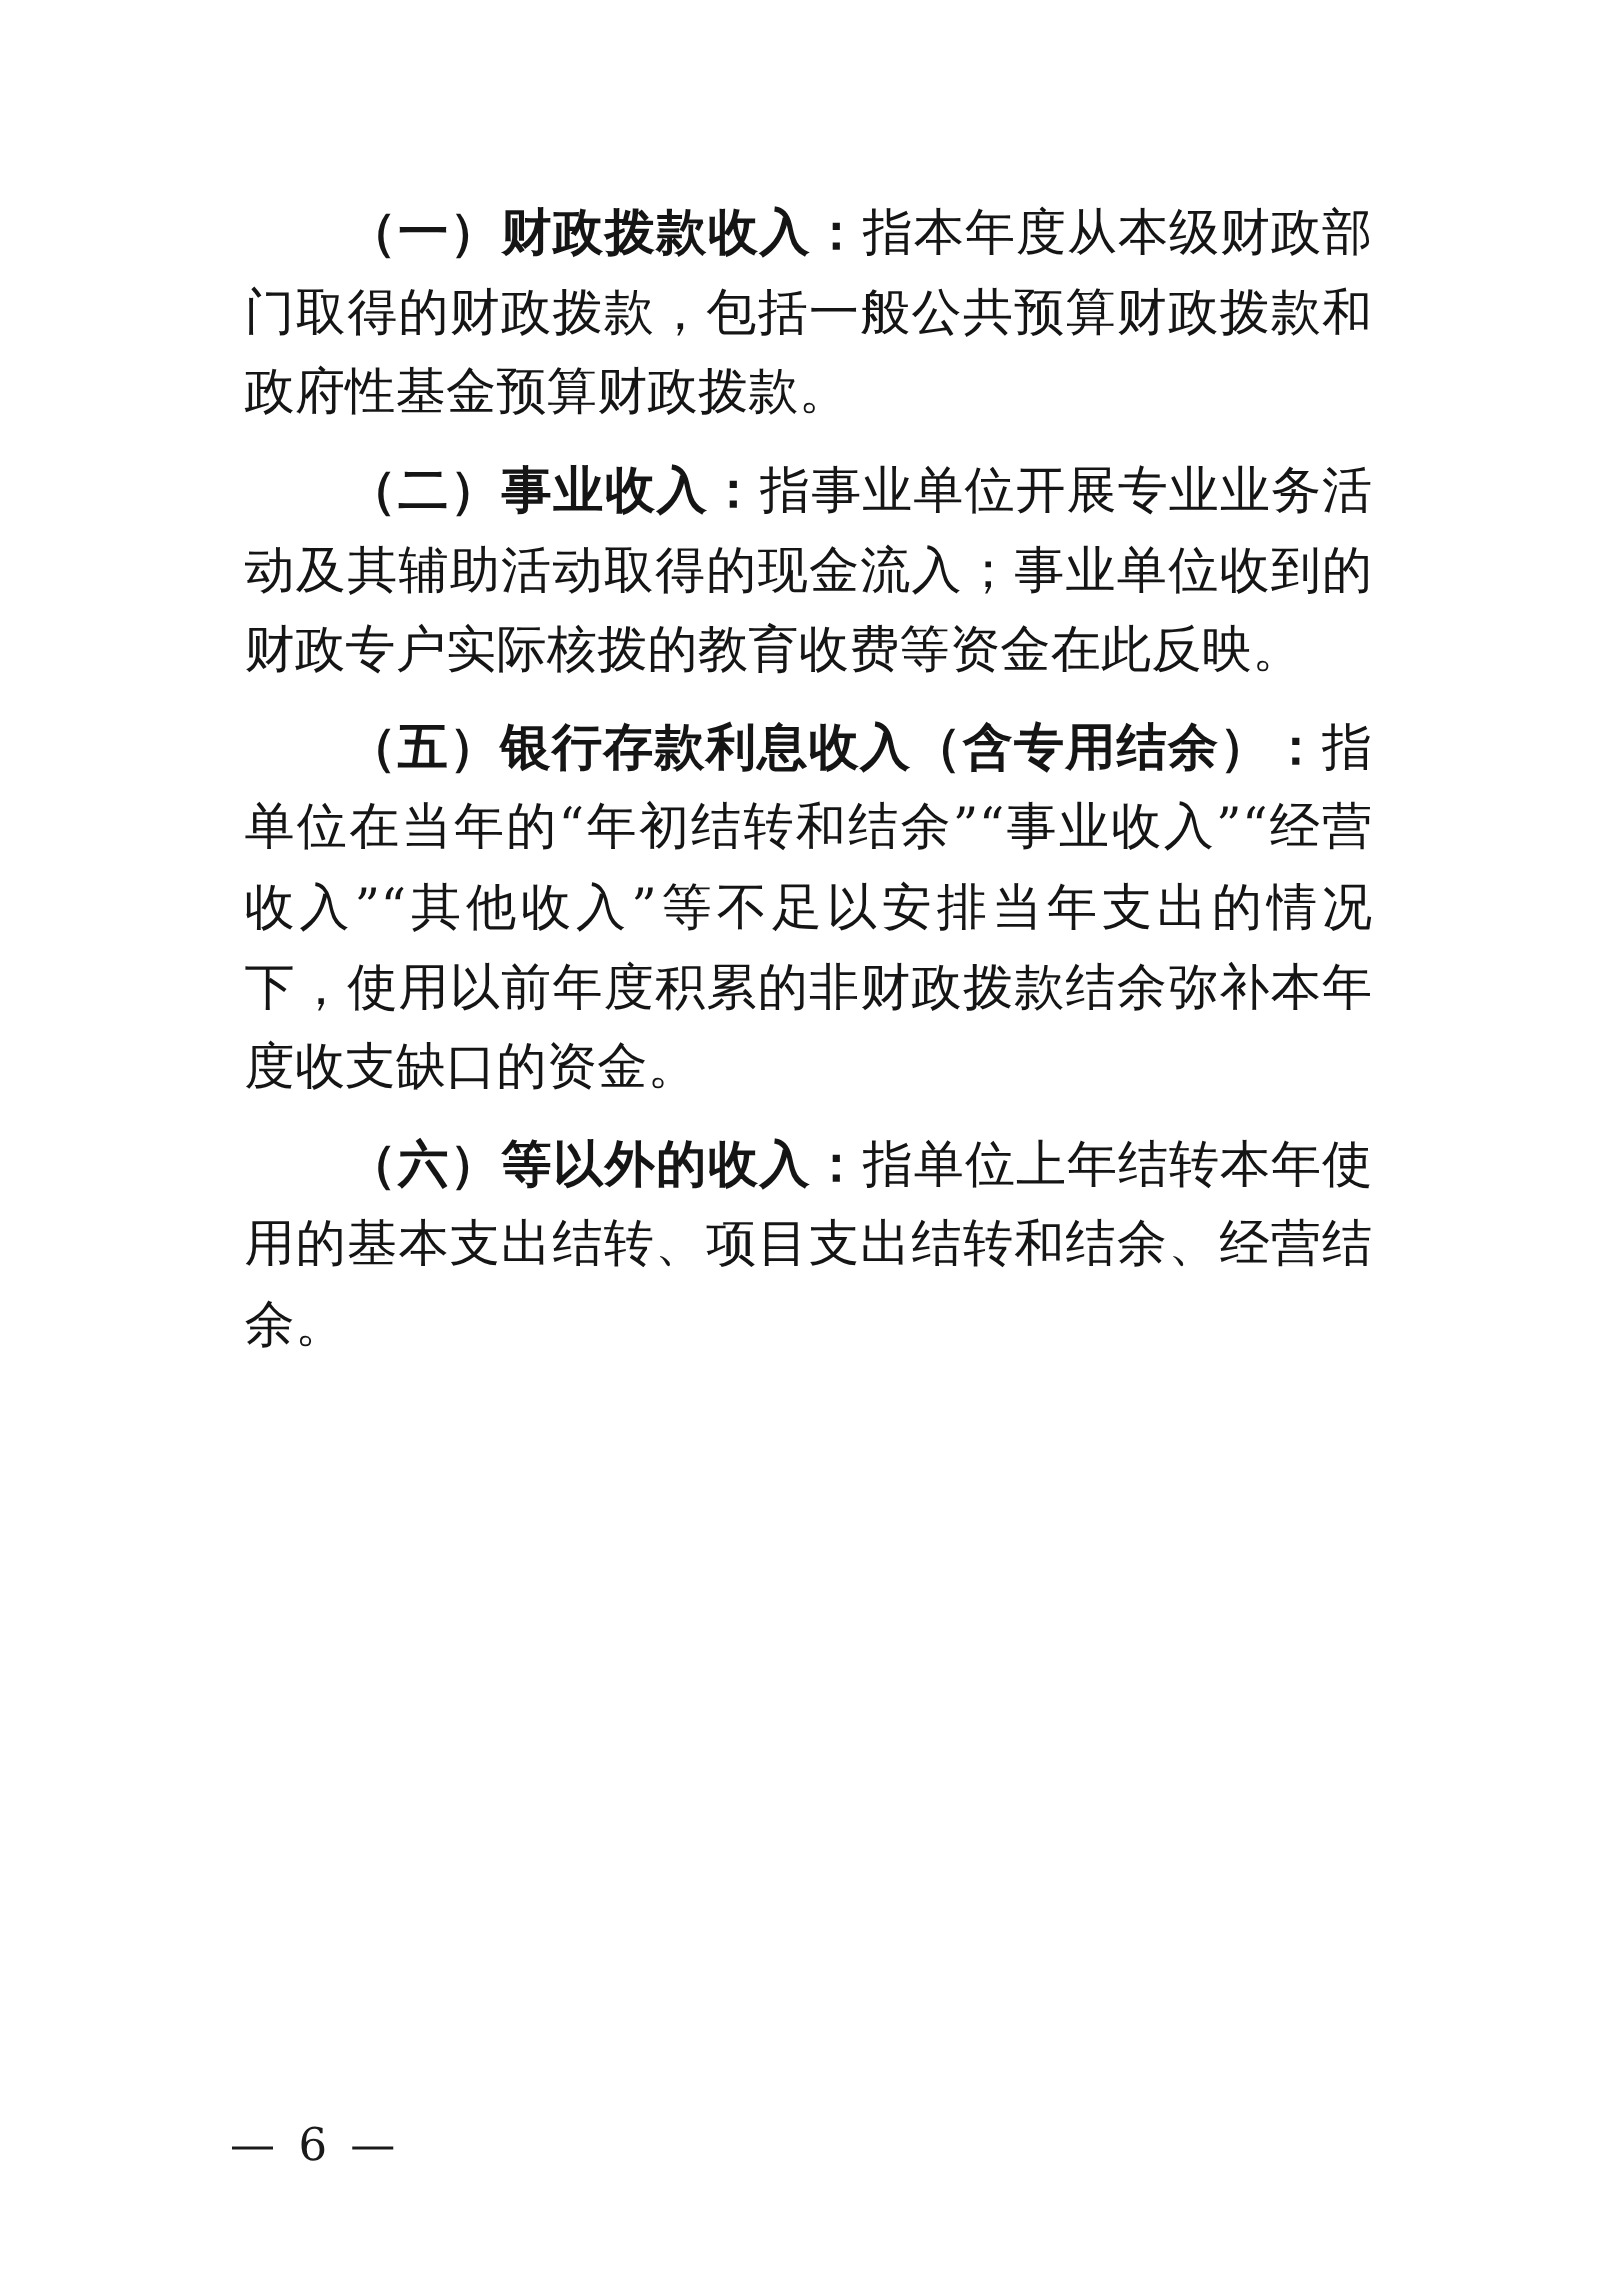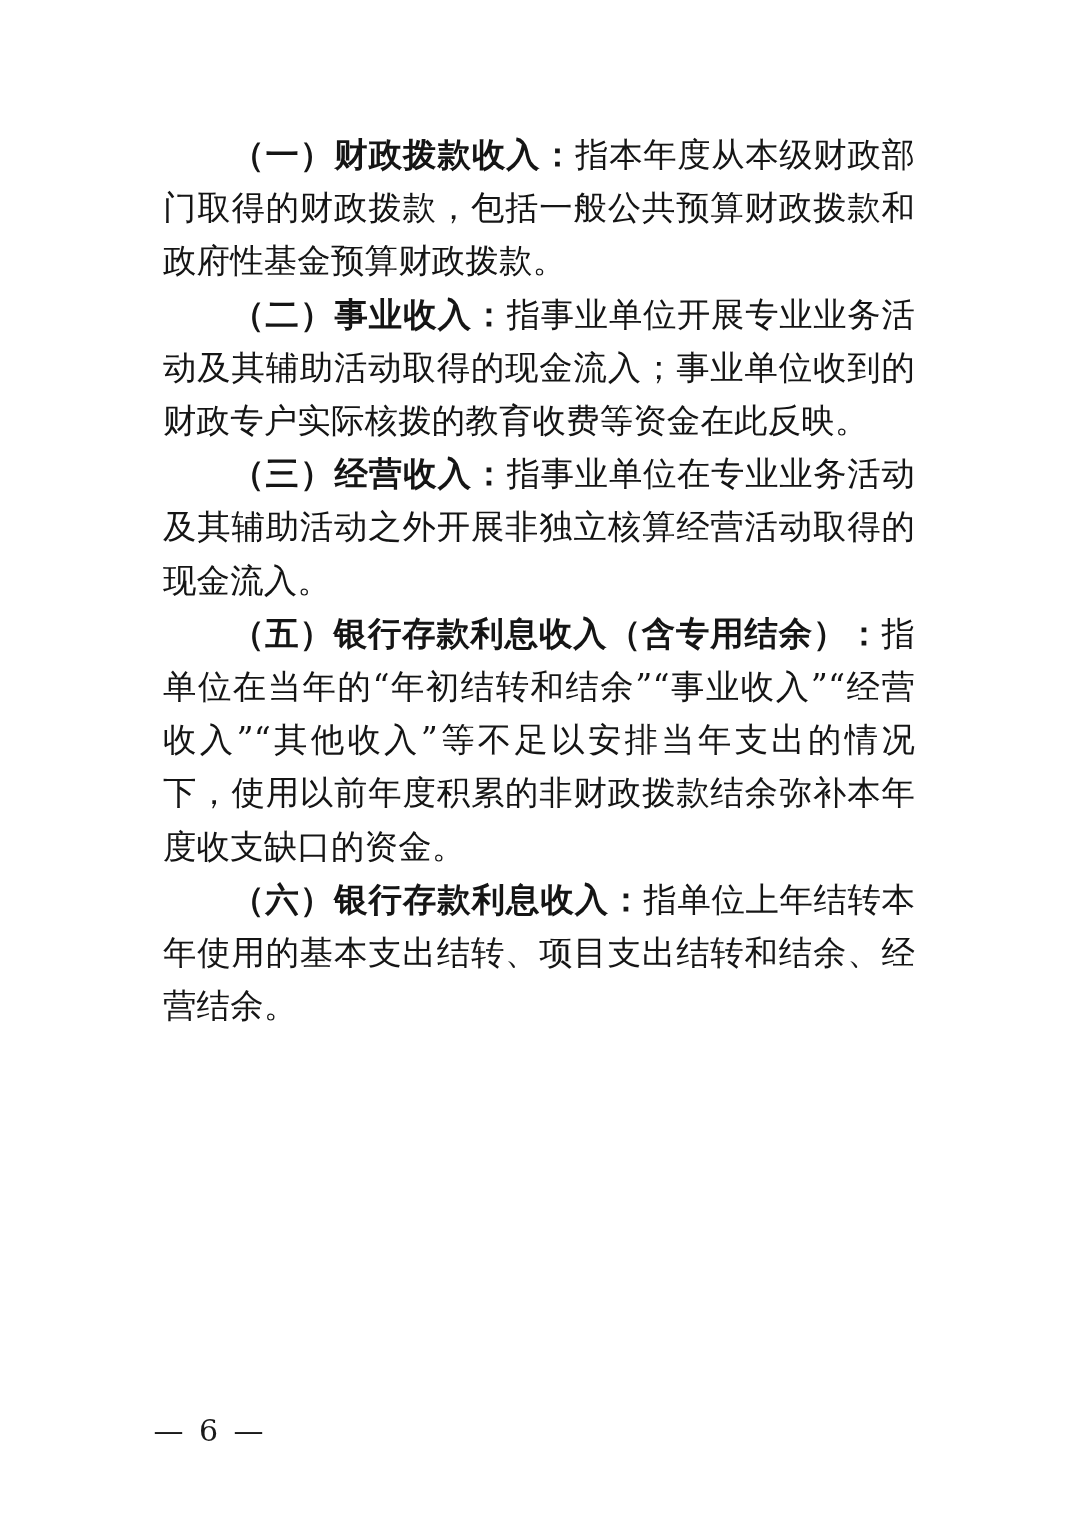--- a/index.html
+++ b/index.html
@@ -39,21 +39,21 @@
     line-height: 53.2px;
     text-align: justify;
     text-justify: inter-character;
     letter-spacing: 0.2px;
     font-family: "DejaVu Serif", "Liberation Serif", serif;
     color: #151515;
     word-break: break-all;
   }
 
   .para + .para {
-    margin-top: 0px;
+    margin-top: 12px;
   }
 
   .heading {
     font-weight: bold;
     letter-spacing: 0.6px;
   }
 
   .bodytext {
     font-weight: normal;
   }
@@ -75,24 +75,23 @@
 <body>
 
 <div id="page">
 
   <div id="text-body">
 
     <p class="para"><span class="heading">（一）财政拨款收入：</span><span class="bodytext">指本年度从本级财政部门取得的财政拨款，包括一般公共预算财政拨款和政府性基金预算财政拨款。</span></p>
 
     <p class="para"><span class="heading">（二）事业收入：</span><span class="bodytext">指事业单位开展专业业务活动及其辅助活动取得的现金流入；事业单位收到的财政专户实际核拨的教育收费等资金在此反映。</span></p>
 
-    <p class="para"><span class="heading">（三）经营收入：</span><span class="bodytext">指事业单位在专业业务活动及其辅助活动之外开展非独立核算经营活动取得的现金流入。</span></p>
 
 
     <p class="para"><span class="heading">（五）银行存款利息收入（含专用结余）：</span><span class="bodytext">指单位在当年的“年初结转和结余”“事业收入”“经营收入”“其他收入”等不足以安排当年支出的情况下，使用以前年度积累的非财政拨款结余弥补本年度收支缺口的资金。</span></p>
 
-    <p class="para"><span class="heading">（六）银行存款利息收入：</span><span class="bodytext">指单位上年结转本年使用的基本支出结转、项目支出结转和结余、经营结余。</span></p>
+    <p class="para"><span class="heading">（六）等以外的收入：</span><span class="bodytext">指单位上年结转本年使用的基本支出结转、项目支出结转和结余、经营结余。</span></p>
 
   </div>
 
   <div id="page-number">— 6 —</div>
 
 </div>
 
 </body></html>

